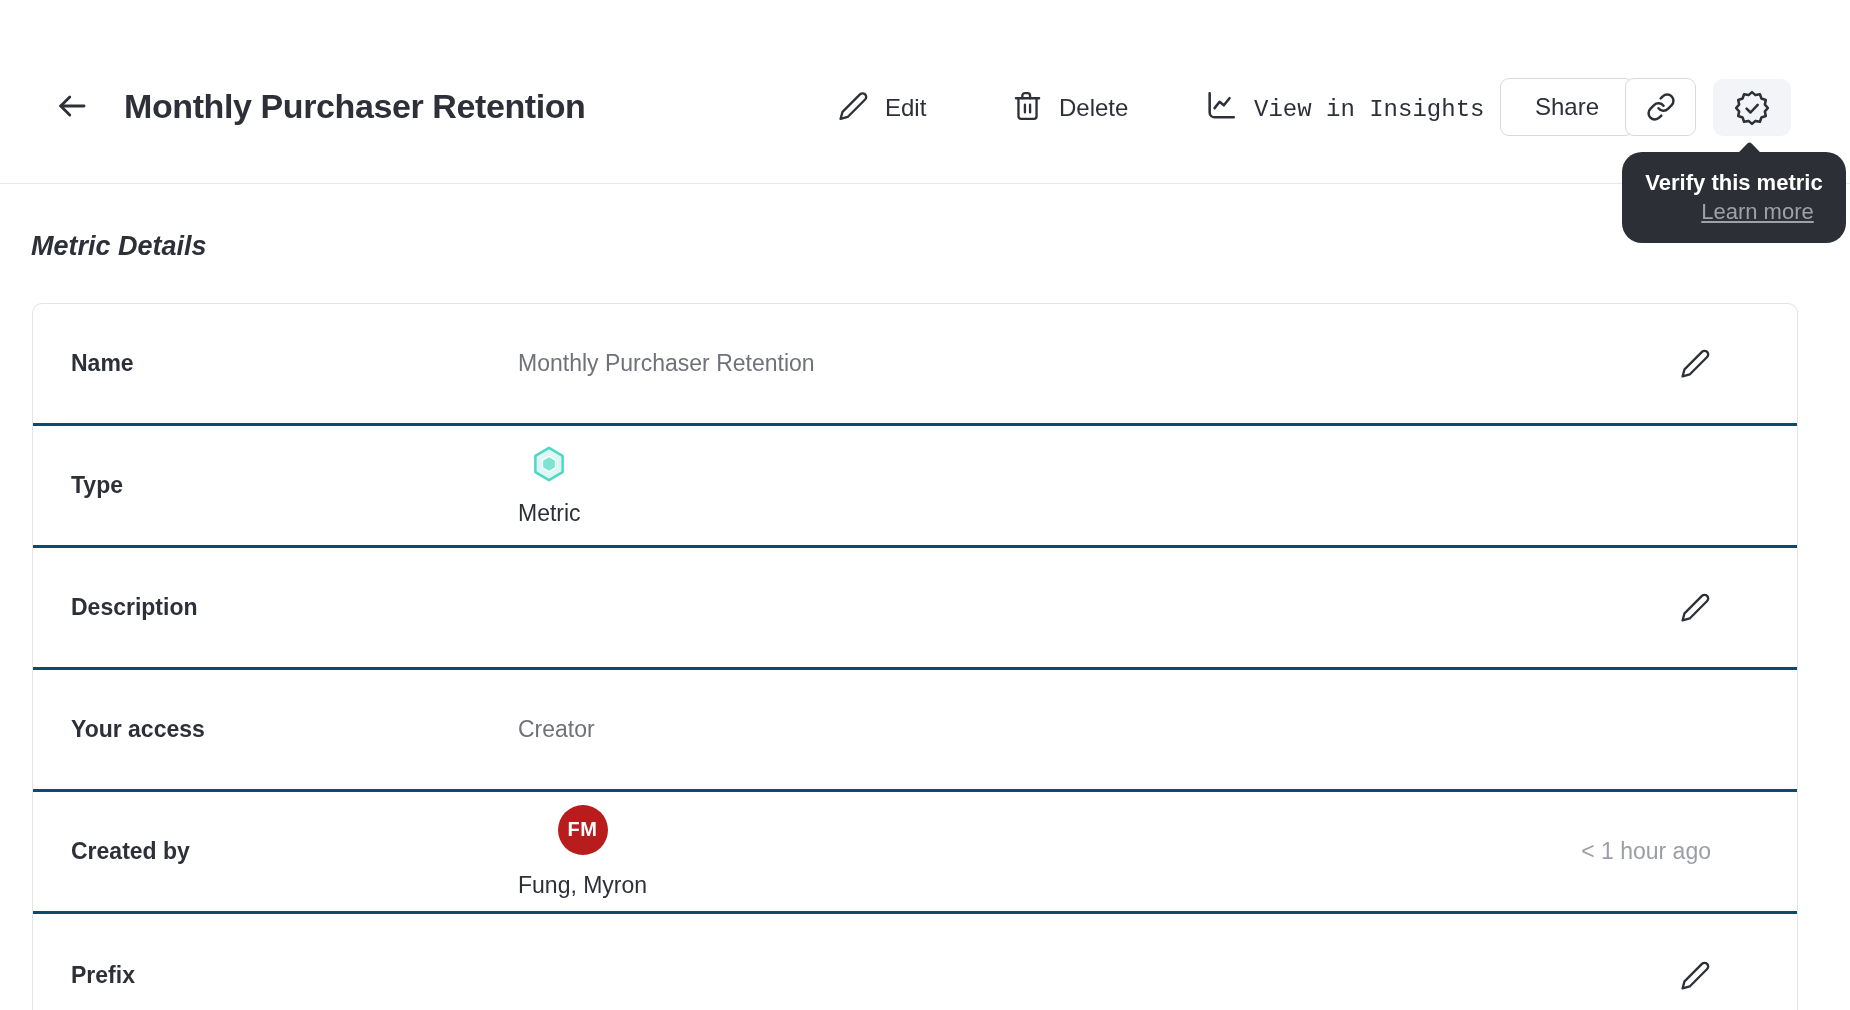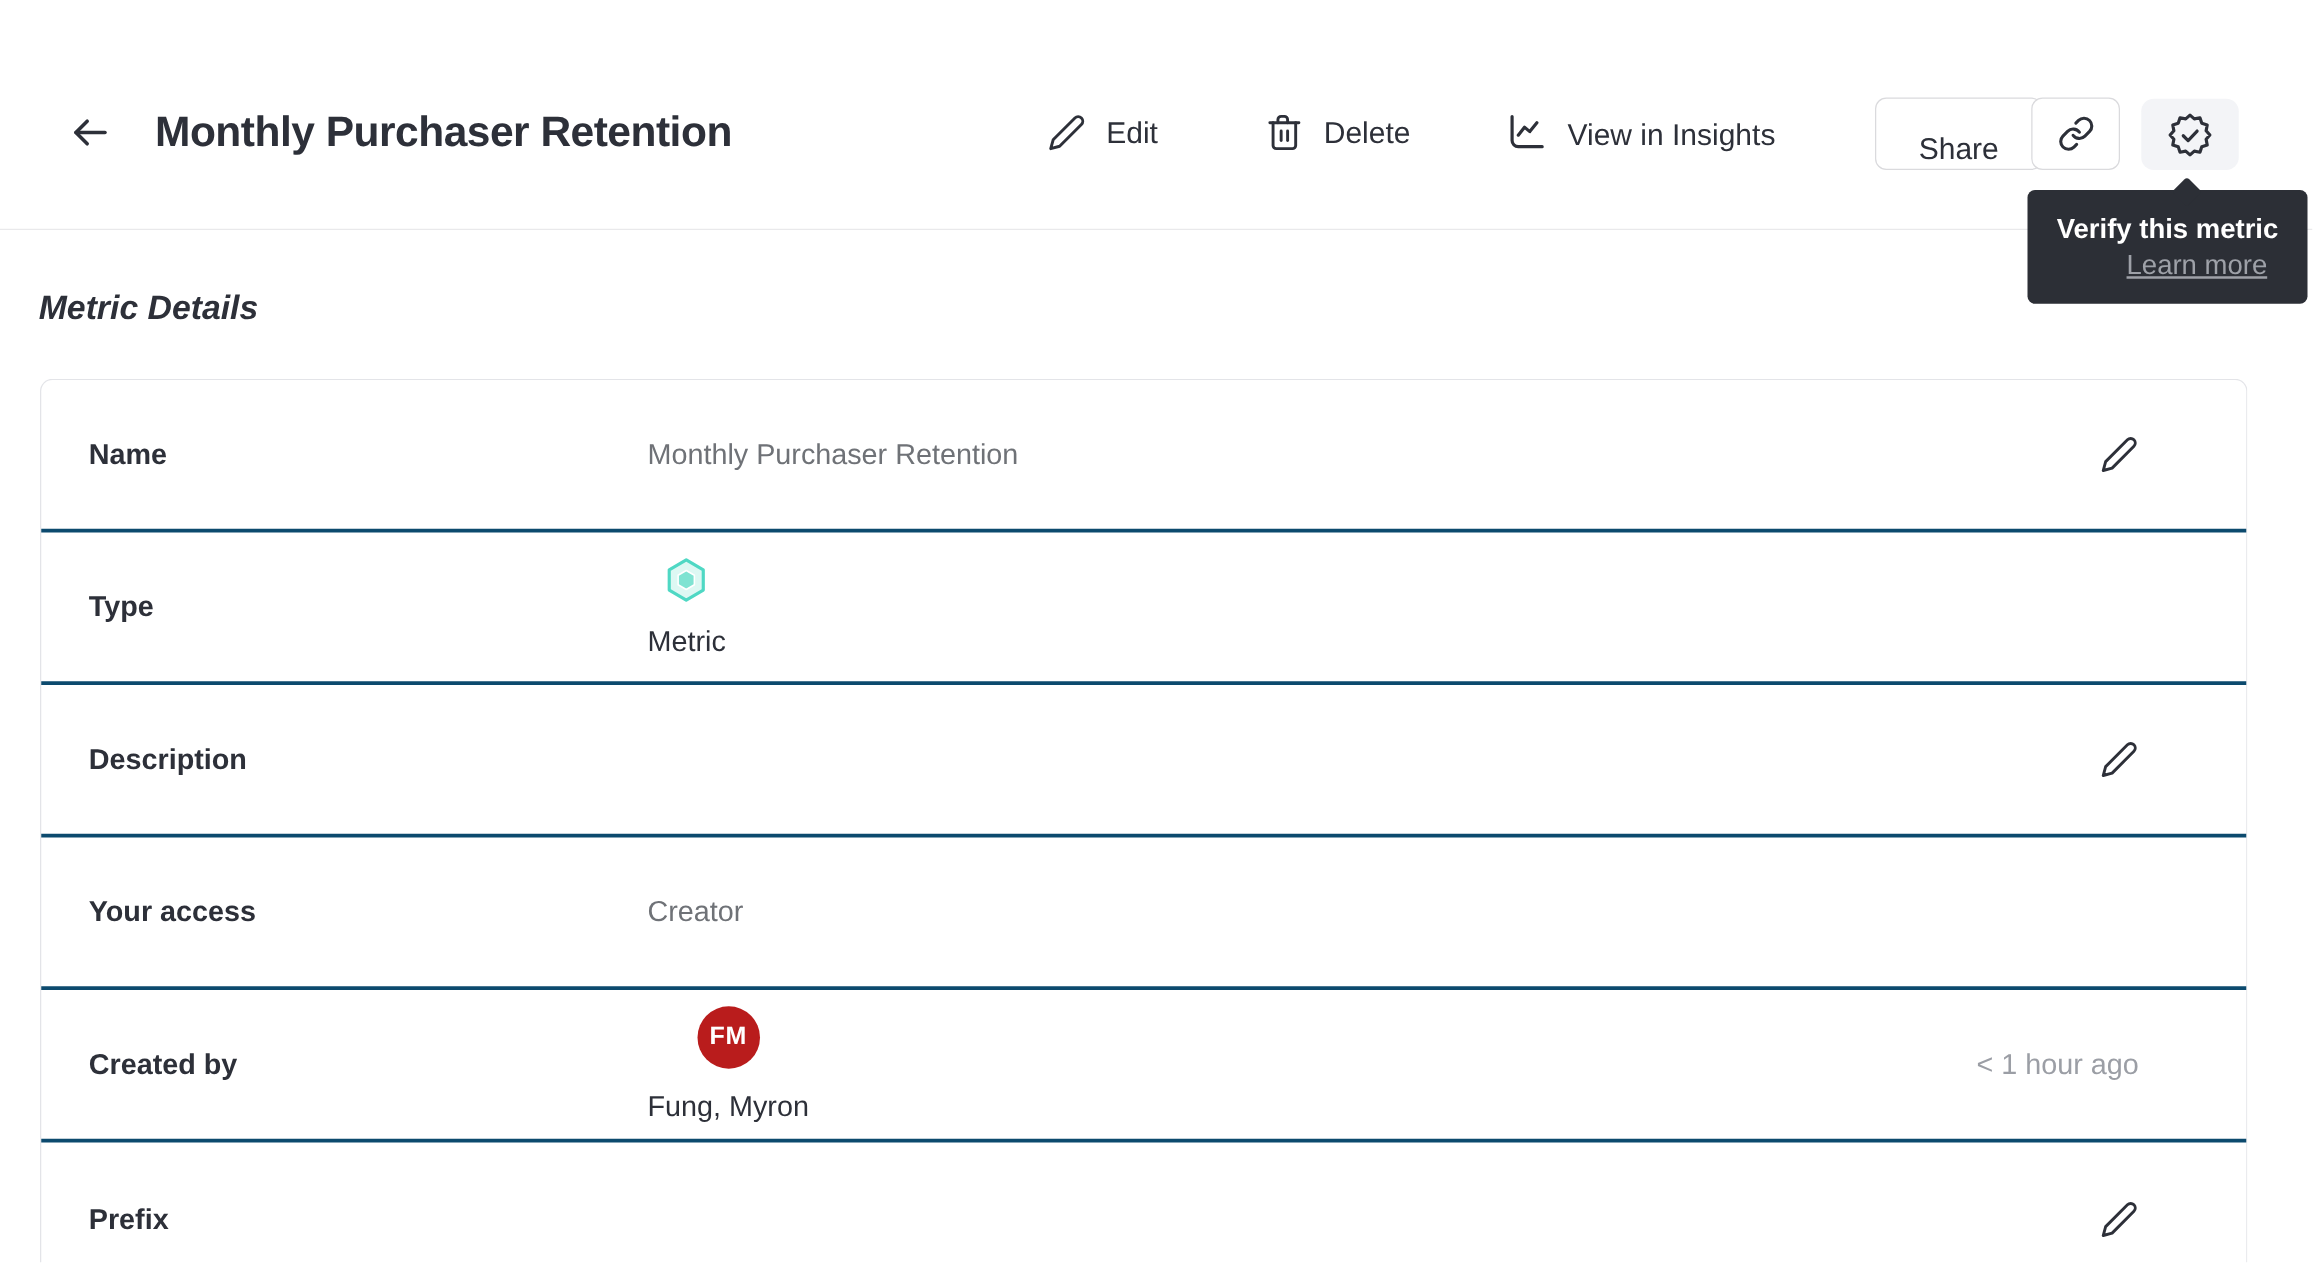--- a/index.html
+++ b/index.html
@@ -11,28 +11,28 @@
 
   
   .app-header { position:absolute; top:0; left:0; width:1850px; height:183px; border-bottom:1px solid #e9e9eb; background:#fff; }
   .back-button { position:absolute; left:48px; top:82px; width:48px; height:48px; display:flex; align-items:center; justify-content:center; background:none; border:none; padding:0; cursor:pointer; }
   .page-title { position:absolute; left:124px; top:87px; font-size:34px; font-weight:bold; letter-spacing:-0.4px; color:#2d3039; white-space:nowrap; }
 
   .hdr-action { position:absolute; top:106px; transform:translateY(-50%); display:flex; align-items:flex-end; gap:16px; font-size:24px; color:#2d3039; background:none; border:none; padding:0; cursor:pointer; font-family:inherit; white-space:nowrap; }
   .hdr-action .ico { flex:none; }
   .hdr-edit { left:838px; }
   .hdr-delete { left:1012px; }
-  .hdr-insights { left:1204px; }
+  .hdr-insights { left:1204px;font-family:Liberation Mono, monospace; }
 
-  .share-button { position:absolute; left:1500px; top:78px; width:134px; height:58px; border:1px solid #dadadd; border-radius:9px; background:#fff; font-size:24px; color:#2d3039; display:flex; align-items:flex-end; justify-content:center; cursor:pointer; font-family:inherit; box-sizing:border-box; }
+  .share-button { position:absolute; left:1500px; top:78px; width:134px; height:58px; border:1px solid #dadadd; border-radius:9px; background:#fff; font-size:24px; color:#2d3039; display:flex; align-items:center; justify-content:center; cursor:pointer; font-family:inherit; box-sizing:border-box; }
   .link-button  { position:absolute; left:1625px; top:78px; width:71px; height:58px; border:1px solid #dadadd; border-radius:9px; background:#fff; display:flex; align-items:center; justify-content:center; cursor:pointer; box-sizing:border-box; }
   .badge-button { position:absolute; left:1713px; top:79px; width:78px; height:57px; border:none; border-radius:10px; background:#f3f4f7; display:flex; align-items:center; justify-content:center; cursor:pointer; }
 
   
-  .tooltip { position:absolute; left:1622px; top:152px; width:224px; height:91px; background:#2c2f36; border-radius:6px; z-index:6;
+  .tooltip { position:absolute; left:1622px; top:152px; width:224px; height:91px; background:#2c2f36; border-radius:20px; z-index:6;
              display:flex; flex-direction:column; align-items:center; justify-content:center; gap:3px; }
   .tooltip-arrow { position:absolute; top:-7px; left:119px; width:17px; height:17px; background:#2c2f36; transform:rotate(45deg); border-radius:3px; }
   .tooltip-title { font-size:22px; font-weight:bold; color:#ffffff; white-space:nowrap; }
   .tooltip-link  { font-size:22px; color:#9ea1a8; text-decoration:underline; cursor:pointer; white-space:nowrap;margin-left:47px; }
 
   
   .section-heading { position:absolute; left:31px; top:231px; font-size:27px; font-weight:bold; color:#2d3039;font-style:italic; }
 
   .details-card { position:absolute; left:32px; top:303px; width:1766px; height:740px; background:#fff;
                   border:1px solid #e3e4e8; border-bottom:none; border-radius:10px 10px 0 0; box-sizing:border-box; }

